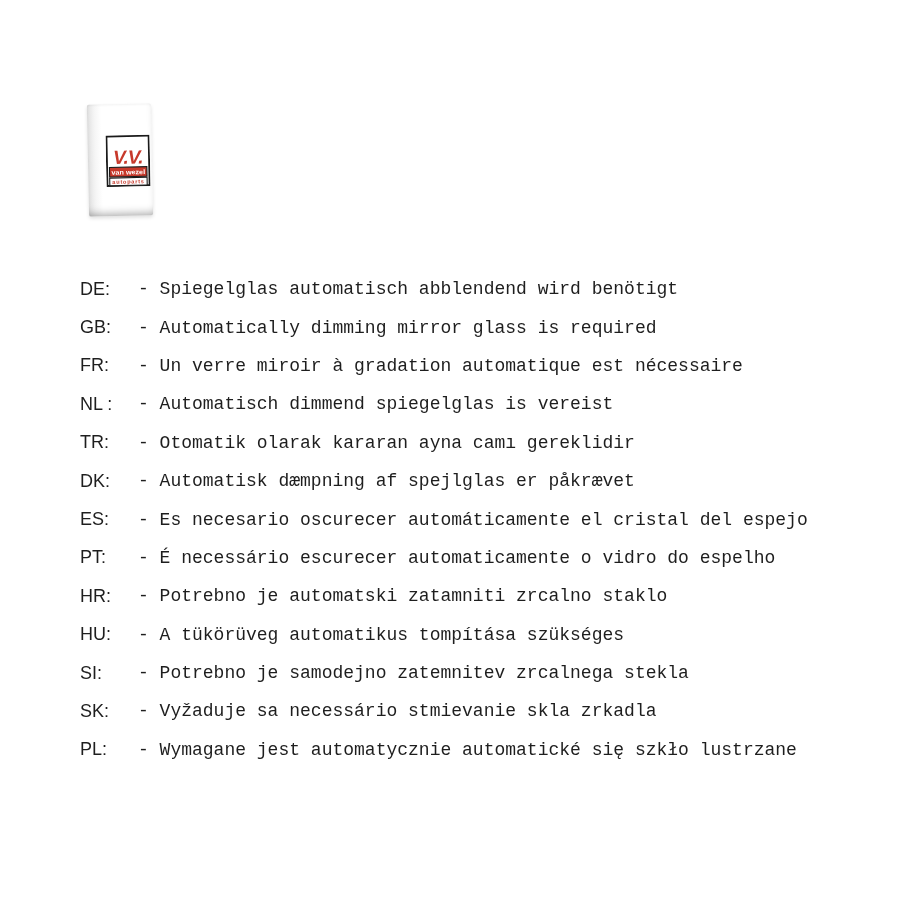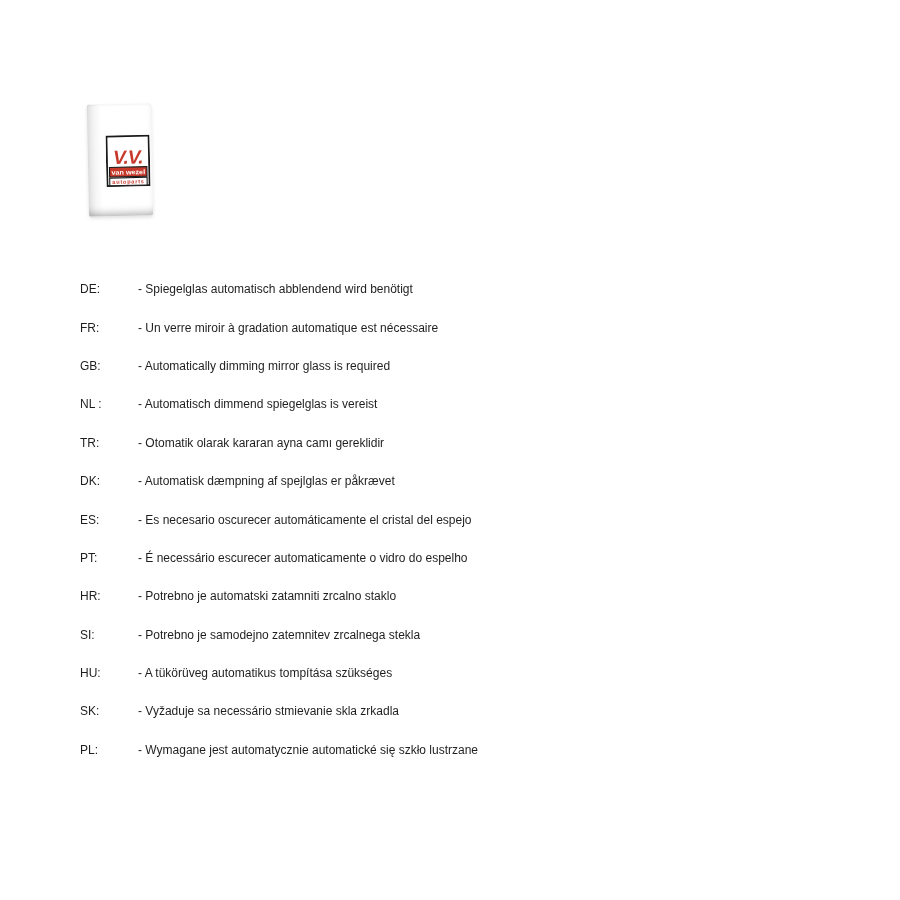--- a/index.html
+++ b/index.html
@@ -58,29 +58,30 @@
   
   .translations {
     position: absolute;
     left: 80px;
     top: 270px;
   }
   .row {
     height: 38.4px;
     display: flex;
     align-items: center;
-    font-size: 12px;
+    font-size: 18px;
     white-space: nowrap;
   }
   .code {
     flex: 0 0 58px;
     width: 58px;
   }
   .text {
     white-space: nowrap;
+    font-family: Liberation Mono, monospace;
   }
 </style>
 </head>
 <body>
 
 <div class="canvas">
 
   <div class="logo-card">
     <svg class="vw-logo" viewBox="0 0 60 70" xmlns="http://www.w3.org/2000/svg">
       <rect x="1.25" y="1.25" width="57.5" height="67.5" fill="#ffffff" stroke-width="2.5" stroke="#1a1a1a"></rect>
@@ -92,26 +93,26 @@
     </svg>
   </div>
 
   <div class="translations">
 
   <div class="row">
         <span class="code">DE:</span>
         <span class="text">- Spiegelglas automatisch abblendend wird benötigt</span>
       </div>
       <div class="row">
+        <span class="code">GB:</span>
+        <span class="text">- Automatically dimming mirror glass is required</span>
+      </div>
+      <div class="row">
         <span class="code">FR:</span>
         <span class="text">- Un verre miroir à gradation automatique est nécessaire</span>
-      </div>
-      <div class="row">
-        <span class="code">GB:</span>
-        <span class="text">- Automatically dimming mirror glass is required</span>
       </div>
       <div class="row">
         <span class="code">NL :</span>
         <span class="text">- Automatisch dimmend spiegelglas is vereist</span>
       </div>
       <div class="row">
         <span class="code">TR:</span>
         <span class="text">- Otomatik olarak kararan ayna camı gereklidir</span>
       </div>
       <div class="row">
@@ -124,26 +125,26 @@
       </div>
       <div class="row">
         <span class="code">PT:</span>
         <span class="text">- É necessário escurecer automaticamente o vidro do espelho</span>
       </div>
       <div class="row">
         <span class="code">HR:</span>
         <span class="text">- Potrebno je automatski zatamniti zrcalno staklo</span>
       </div>
       <div class="row">
+        <span class="code">HU:</span>
+        <span class="text">- A tükörüveg automatikus tompítása szükséges</span>
+      </div>
+      <div class="row">
         <span class="code">SI:</span>
         <span class="text">- Potrebno je samodejno zatemnitev zrcalnega stekla</span>
-      </div>
-      <div class="row">
-        <span class="code">HU:</span>
-        <span class="text">- A tükörüveg automatikus tompítása szükséges</span>
       </div>
       <div class="row">
         <span class="code">SK:</span>
         <span class="text">- Vyžaduje sa necessário stmievanie skla zrkadla</span>
       </div>
       <div class="row">
         <span class="code">PL:</span>
         <span class="text">- Wymagane jest automatycznie automatické się szkło lustrzane</span>
       </div>
     </div>

